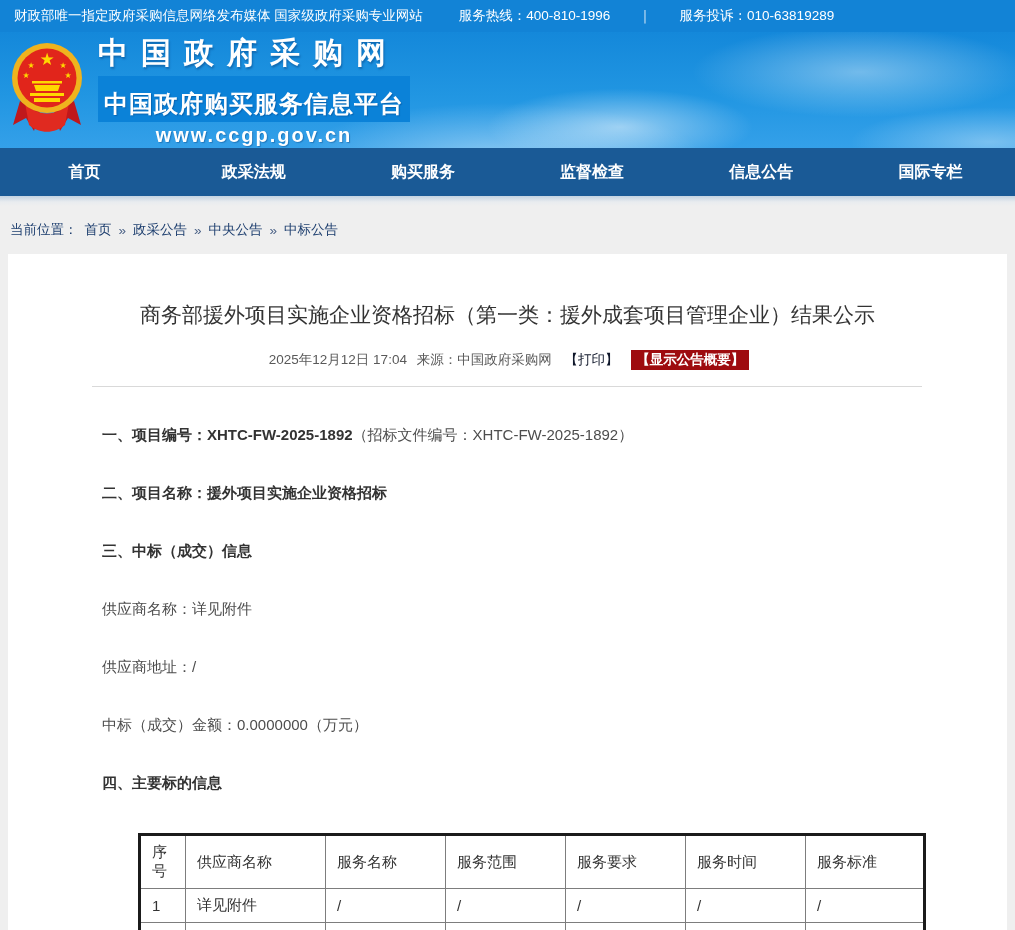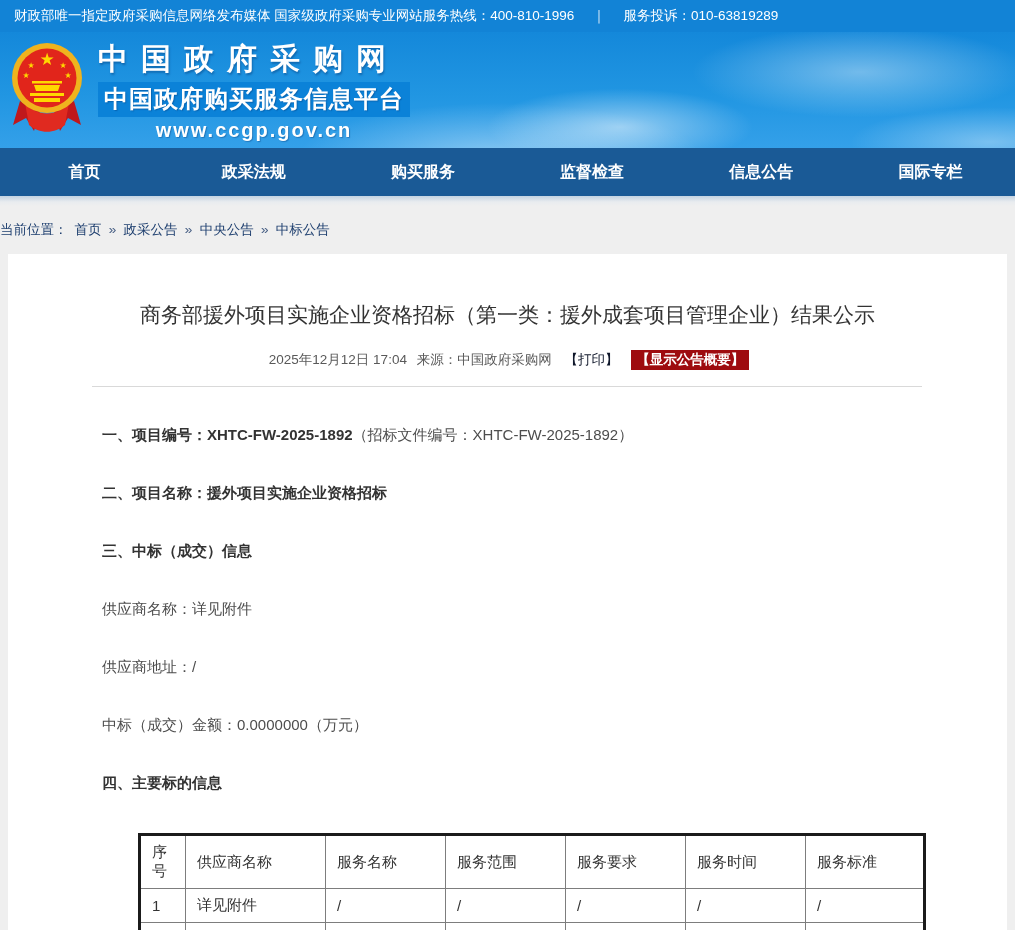--- a/index.html
+++ b/index.html
@@ -9,21 +9,21 @@
     font-family:"Liberation Sans","DejaVu Sans",sans-serif;
   }
   .page{width:1015px;height:930px;position:relative;}
 
   
   .topbar{
     height:32px;background:#1283d6;color:#fff;
     display:flex;align-items:center;
     padding:0 14px;font-size:13.5px;box-sizing:border-box;
   }
-  .topbar-right{display:flex;align-items:center;gap:18px;}
+  .topbar-right{display:flex;align-items:center;gap:28px;margin-left:36px;}
   .topbar .sep{opacity:.9;}
 
   
   .header{
     height:116px;position:relative;overflow:hidden;
     background:
       radial-gradient(ellipse 190px 55px at 620px 95px, rgba(255,255,255,.50), rgba(255,255,255,0) 70%),
       radial-gradient(ellipse 240px 65px at 860px 40px, rgba(255,255,255,.38), rgba(255,255,255,0) 70%),
       radial-gradient(ellipse 280px 75px at 500px 125px, rgba(255,255,255,.42), rgba(255,255,255,0) 72%),
       radial-gradient(ellipse 200px 50px at 990px 110px, rgba(255,255,255,.35), rgba(255,255,255,0) 70%),
@@ -31,21 +31,21 @@
     display:flex;align-items:center;
   }
   .emblem{margin:4px 0 0 10px;flex:0 0 auto;}
   .logo-text{margin-left:14px;color:#fff;}
   .site-name{
     font-size:30px;font-weight:bold;letter-spacing:13px;white-space:nowrap;
     text-shadow:1px 2px 2px rgba(0,50,110,.4);
   }
   .subtitle-badge{
     display:inline-block;background:#0b82d8;
-    padding:1px 6px 2px;margin-top:2px;
+    padding:12px 6px 2px;margin-top:2px;
   }
   .subtitle-badge span{
     font-size:24px;font-weight:bold;letter-spacing:1px;white-space:nowrap;
     text-shadow:1px 1px 1px rgba(0,50,110,.35);
   }
   .site-url{
     text-align:center;font-size:20px;font-weight:bold;letter-spacing:2px;
     margin-top:2px;text-shadow:1px 1px 1px rgba(0,50,110,.35);
   }
 
@@ -53,21 +53,21 @@
   .nav{height:48px;background:#1a5a96;display:flex;}
   .nav-item{
     flex:1;display:flex;align-items:center;justify-content:center;
     color:#fff;font-size:16px;font-weight:bold;text-decoration:none;cursor:pointer;
   }
   .nav-strip{height:10px;background:linear-gradient(180deg,#c3d3e2 0%,#e9ecef 60%,#efefef 100%);}
 
   
   .breadcrumb{
     background:#efefef;height:48px;display:flex;align-items:center;
-    padding-left:0;font-size:13.5px;color:#1e3f6f;gap:7px;font-family:Liberation Mono, monospace;
+    padding-left:10px;font-size:13.5px;color:#1e3f6f;gap:7px;
   }
   .breadcrumb a{color:#1e3f6f;text-decoration:none;cursor:pointer;}
   .breadcrumb .bsep{color:#4a6186;}
 
   
   .panel{
     margin:0 8px;background:#fff;min-height:675px;box-sizing:border-box;
     padding-top:46px;
   }
   .title{

